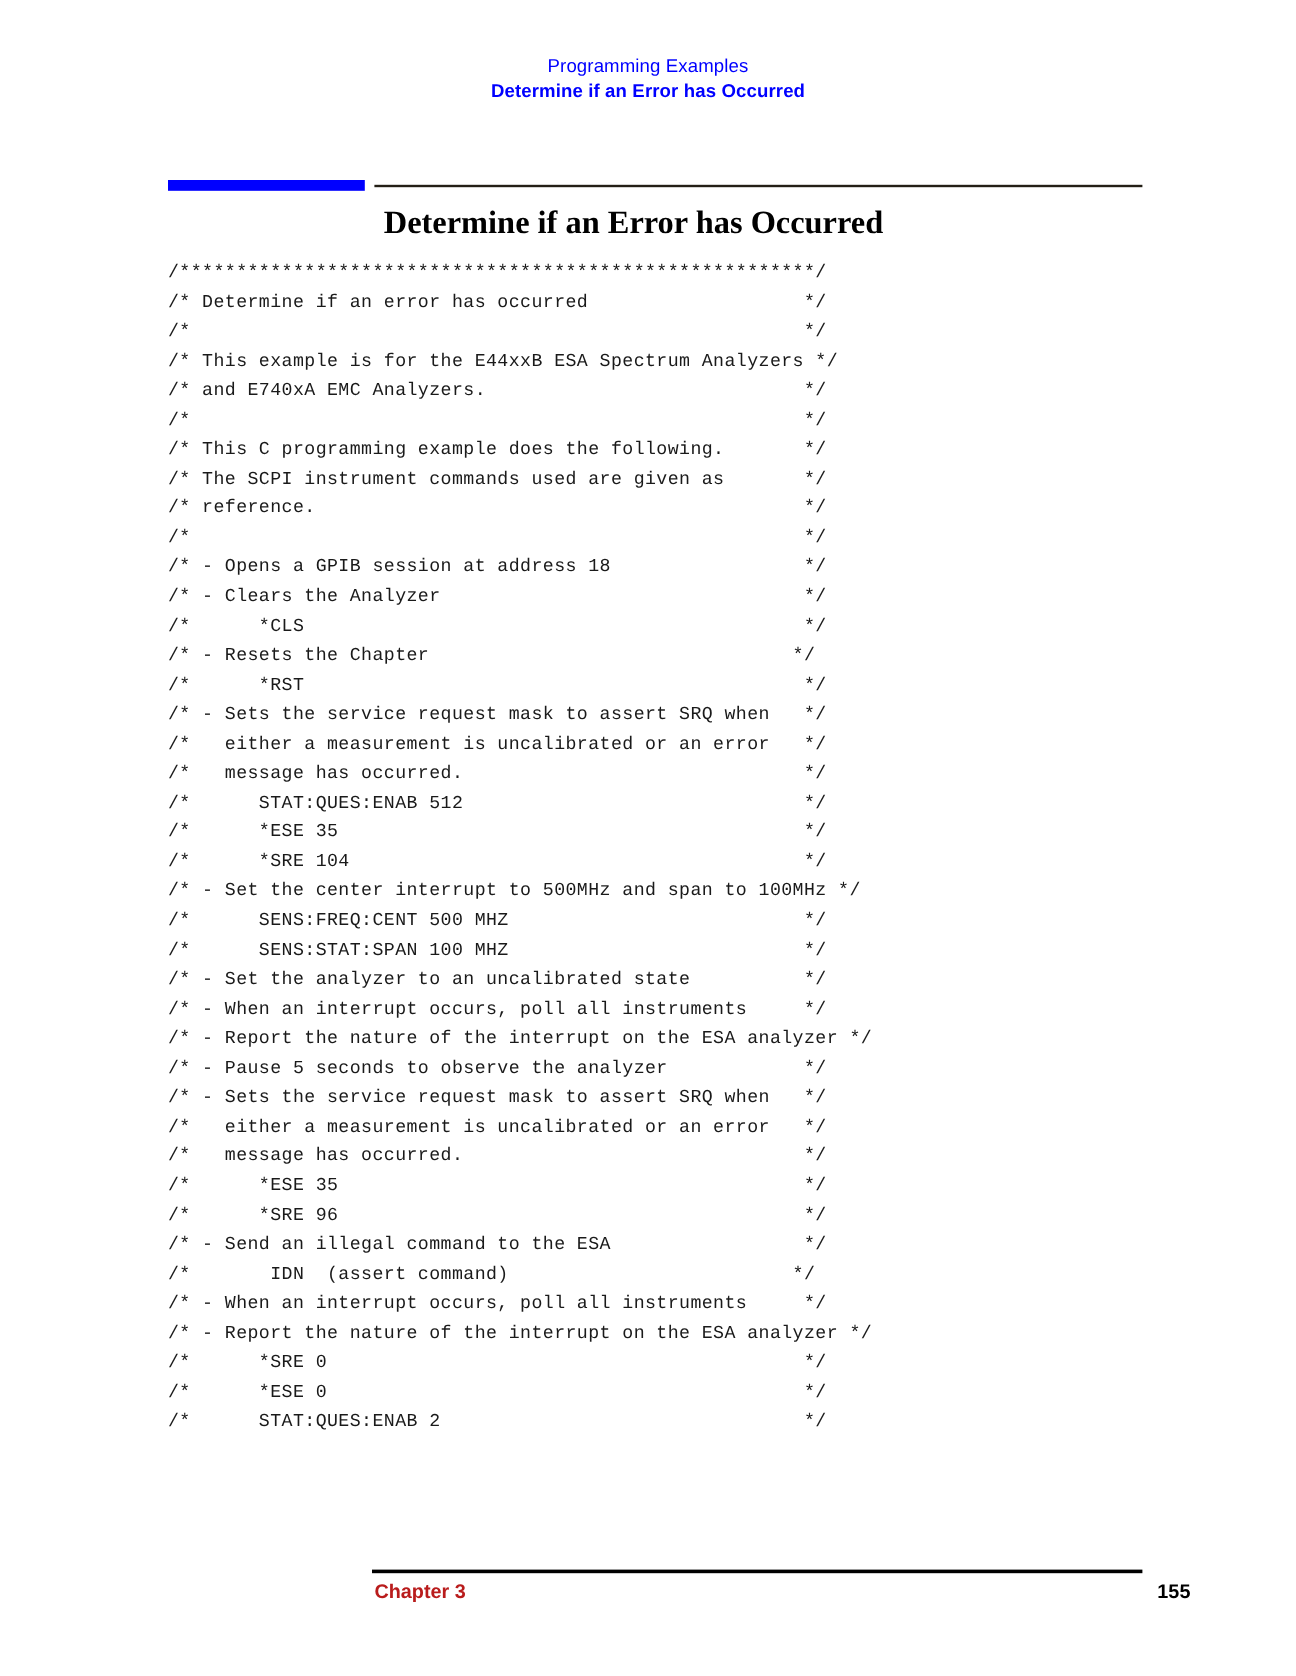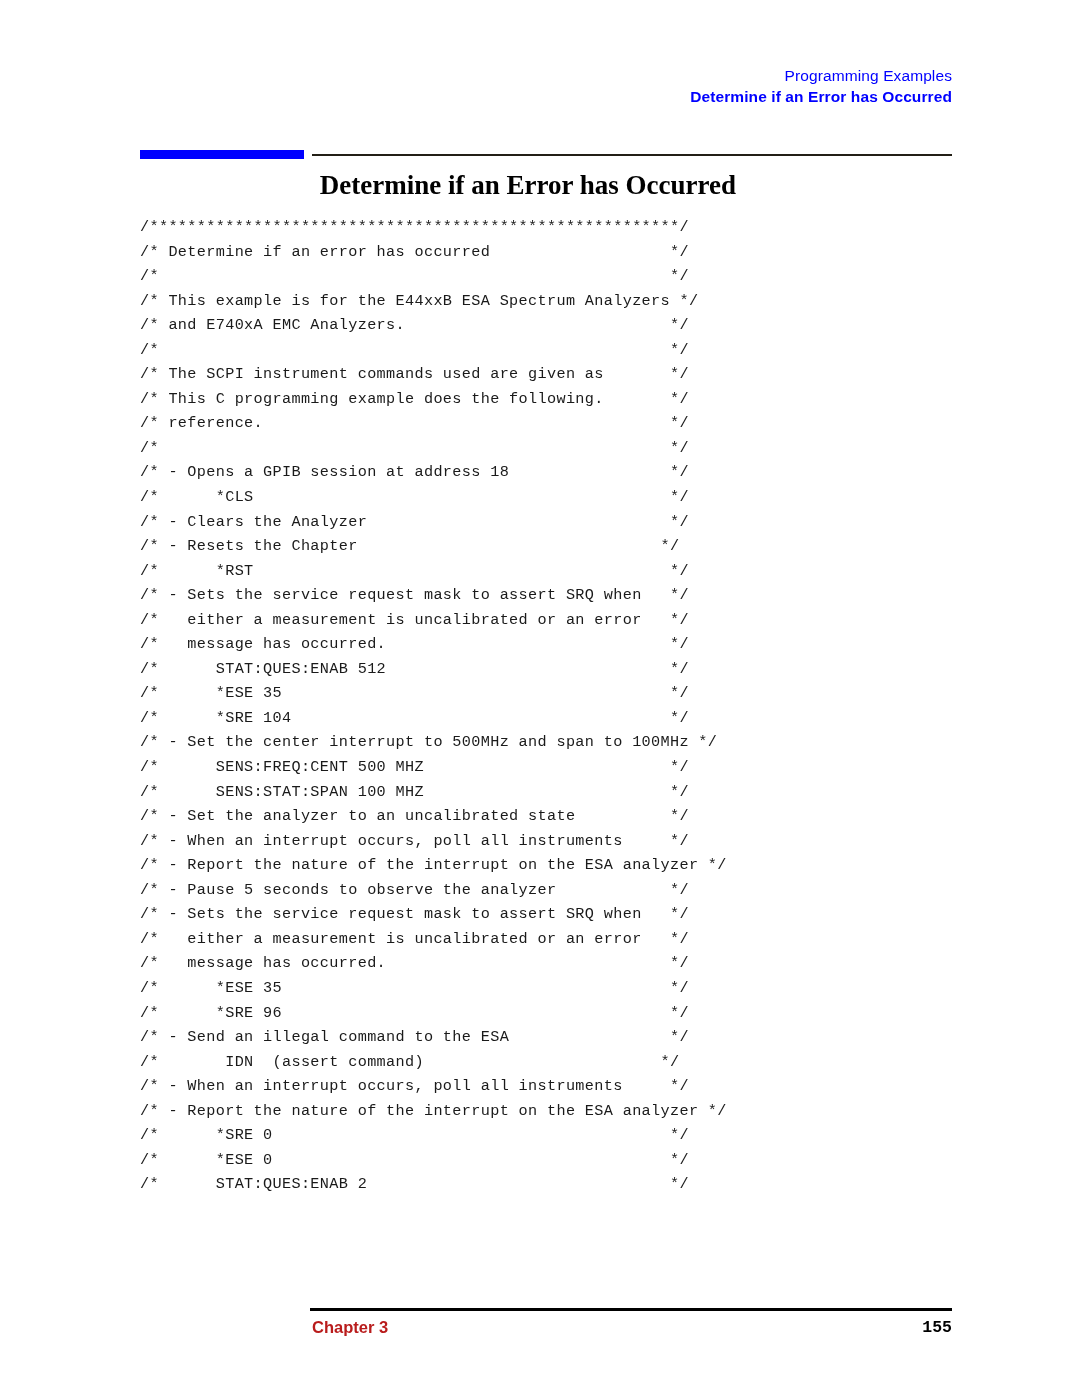--- a/index.html
+++ b/index.html
@@ -19,24 +19,24 @@
   .page {
     position: absolute;
     inset: 0;
     width: 1080px;
     height: 1397px;
   }
 
   
   .running-header {
     position: absolute;
-    top: 66px;
+    top: 46px;
     left: 128px;
     width: 824px;
-    text-align: right;
+    text-align: center;
   }
   .rh-line1 {
     font-family: "Liberation Sans", sans-serif;
     font-size: 15.5px;
     font-weight: 400;
     color: #0000ff;
     line-height: 20px;
     letter-spacing: 0.1px;
     white-space: nowrap;
   }
@@ -126,25 +126,25 @@
     left: 312px;
     top: 18px;
     font-family: "Liberation Sans", sans-serif;
     font-weight: 700;
     font-size: 16.5px;
     color: #b91c1c;
     white-space: nowrap;
   }
   .footer-page {
     position: absolute;
-    left: 712px;
+    left: 752px;
     top: 18px;
     width: 240px;
     text-align: right;
-    font-family: Liberation Mono, monospace;
+    font-family: Liberation Sans, sans-serif;
     font-weight: 700;
     font-size: 16.5px;
     color: #000000;
     white-space: nowrap;
   }
 </style>
 </head>
 <body>
 
 <div class="page">
@@ -160,27 +160,27 @@
     <div class="title-text">Determine if an Error has Occurred</div>
   </div>
 
   <div class="code-listing">
       <div class="code-line">/********************************************************/</div>
       <div class="code-line">/* Determine if an error has occurred                   */</div>
       <div class="code-line">/*                                                      */</div>
       <div class="code-line">/* This example is for the E44xxB ESA Spectrum Analyzers */</div>
       <div class="code-line">/* and E740xA EMC Analyzers.                            */</div>
       <div class="code-line">/*                                                      */</div>
+      <div class="code-line">/* This C programming example does the following.       */</div>
       <div class="code-line">/* The SCPI instrument commands used are given as       */</div>
-      <div class="code-line">/* This C programming example does the following.       */</div>
       <div class="code-line">/* reference.                                           */</div>
       <div class="code-line">/*                                                      */</div>
       <div class="code-line">/* - Opens a GPIB session at address 18                 */</div>
+      <div class="code-line">/* - Clears the Analyzer                                */</div>
       <div class="code-line">/*      *CLS                                            */</div>
-      <div class="code-line">/* - Clears the Analyzer                                */</div>
       <div class="code-line">/* - Resets the Chapter                                */</div>
       <div class="code-line">/*      *RST                                            */</div>
       <div class="code-line">/* - Sets the service request mask to assert SRQ when   */</div>
       <div class="code-line">/*   either a measurement is uncalibrated or an error   */</div>
       <div class="code-line">/*   message has occurred.                              */</div>
       <div class="code-line">/*      STAT:QUES:ENAB 512                              */</div>
       <div class="code-line">/*      *ESE 35                                         */</div>
       <div class="code-line">/*      *SRE 104                                        */</div>
       <div class="code-line">/* - Set the center interrupt to 500MHz and span to 100MHz */</div>
       <div class="code-line">/*      SENS:FREQ:CENT 500 MHZ                          */</div>

